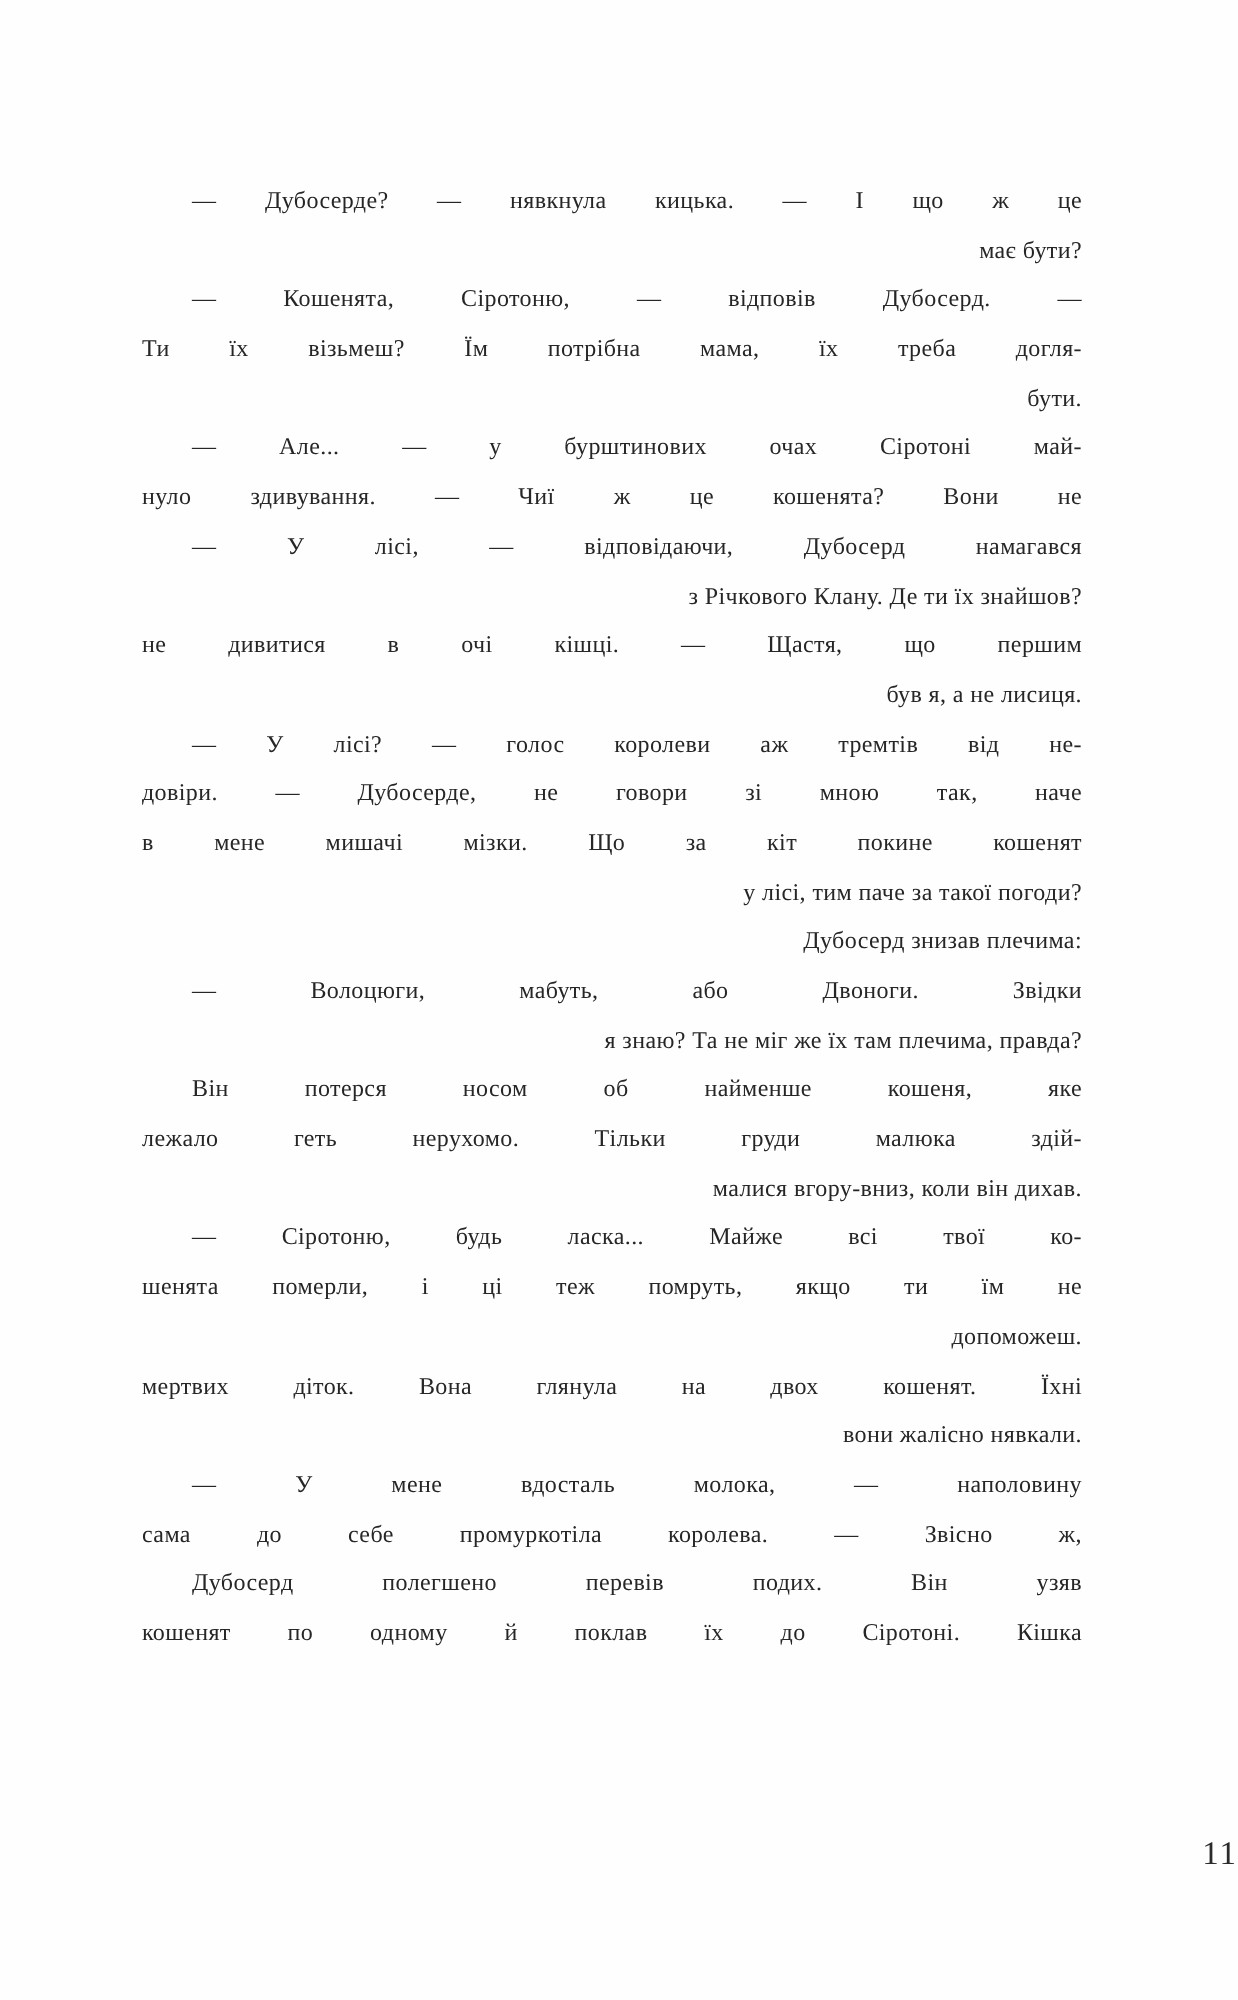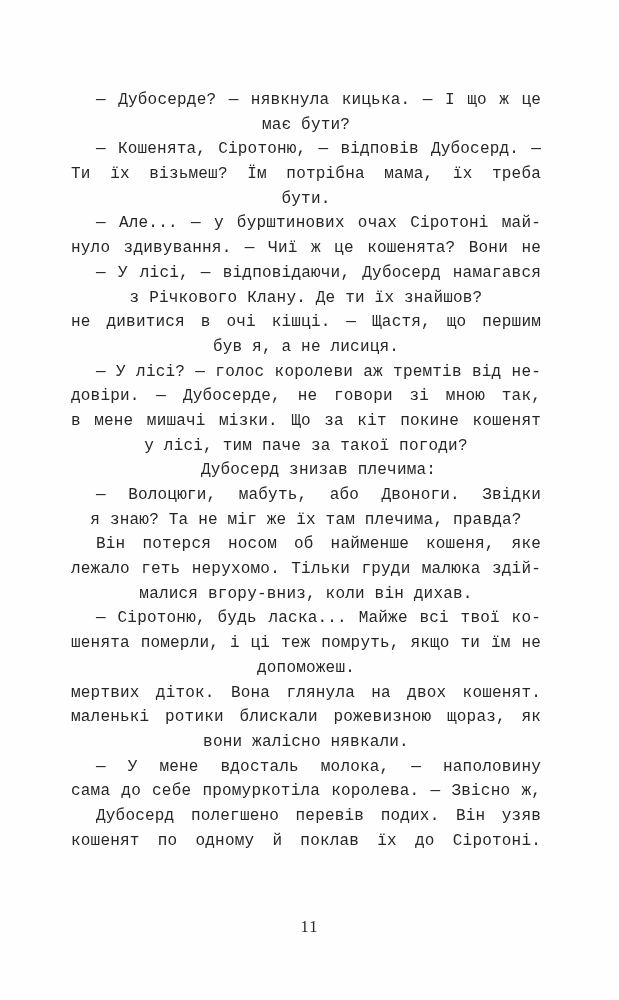--- a/index.html
+++ b/index.html
@@ -14,53 +14,52 @@
     background: #fefefe;
     overflow: hidden;
     font-family: "Liberation Serif", "DejaVu Serif", serif;
     color: #262626;
   }
   .text-block {
     position: absolute;
     left: 71px;
     top: 88px;
     width: 470px;
-    font-size: 16px;
+    font-size: 12px;
     letter-spacing: 0.2px;
-    font-family: Liberation Mono, monospace;
   }
   .line {
     height: 24.7px;
     line-height: 24.7px;
     overflow: hidden;
     text-align: justify;
     white-space: normal;
   }
   
   .line::after {
     content: "";
     display: inline-block;
     width: 100%;
     height: 0;
   }
   .line.first {
     text-indent: 25px;
   }
   .line.lastline {
-    text-align: center;
+    text-align: right;
   }
   .line.lastline::after {
     content: none;
   }
   .page-number {
     position: absolute;
     top: 917px;
     left: 0;
     width: 619px;
-    text-align: center;
+    text-align: right;
     font-size: 16.5px;
     letter-spacing: 1px;
     color: #2b2b2b;
   }
 </style>
 </head>
 <body>
 
 <div class="book-page">
   <div class="text-block" id="text-block">
@@ -82,21 +81,20 @@
       <div class="line first lastline">Дубосерд знизав плечима:</div>
       <div class="line first">— Волоцюги, мабуть, або Двоноги. Звідки</div>
       <div class="line lastline">я знаю? Та не міг же їх там плечима, правда?</div>
       <div class="line first">Він потерся носом об найменше кошеня, яке</div>
       <div class="line">лежало геть нерухомо. Тільки груди малюка здій-</div>
       <div class="line lastline">малися вгору-вниз, коли він дихав.</div>
       <div class="line first">— Сіротоню, будь ласка... Майже всі твої ко-</div>
       <div class="line">шенята померли, і ці теж помруть, якщо ти їм не</div>
       <div class="line lastline">допоможеш.</div>
       <div class="line">мертвих діток. Вона глянула на двох кошенят. Їхні</div>
-      <div class="line">маленькі ротики блискали рожевизною щораз, як</div>
       <div class="line lastline">вони жалісно нявкали.</div>
       <div class="line first">— У мене вдосталь молока, — наполовину</div>
       <div class="line">сама до себе промуркотіла королева. — Звісно ж,</div>
       <div class="line first">Дубосерд полегшено перевів подих. Він узяв</div>
       <div class="line">кошенят по одному й поклав їх до Сіротоні. Кішка</div>
     </div>
   <div class="page-number">11</div>
 </div>
 
 </body></html>

